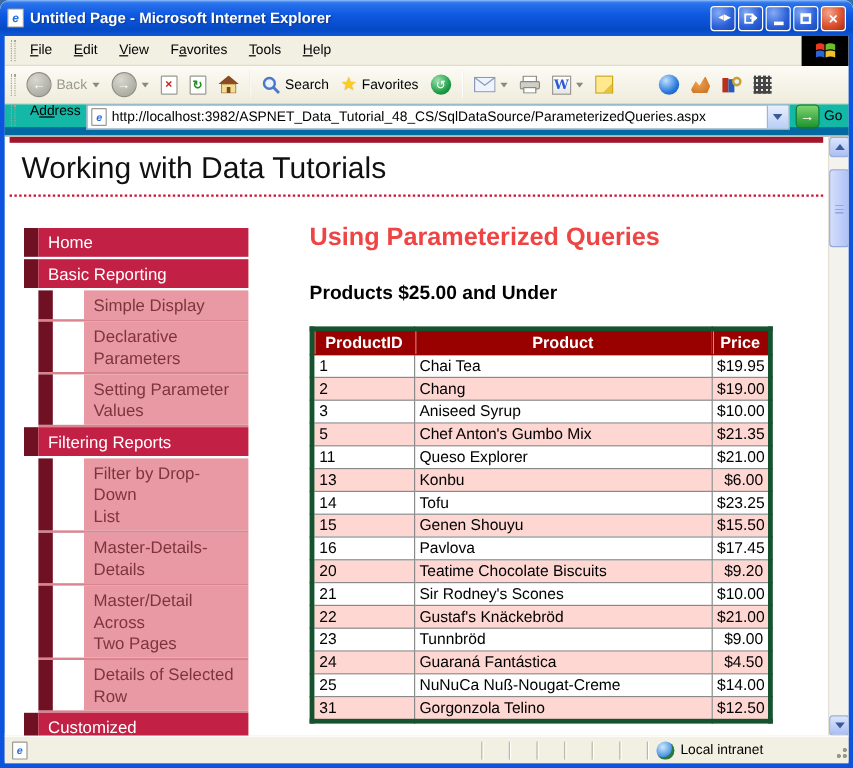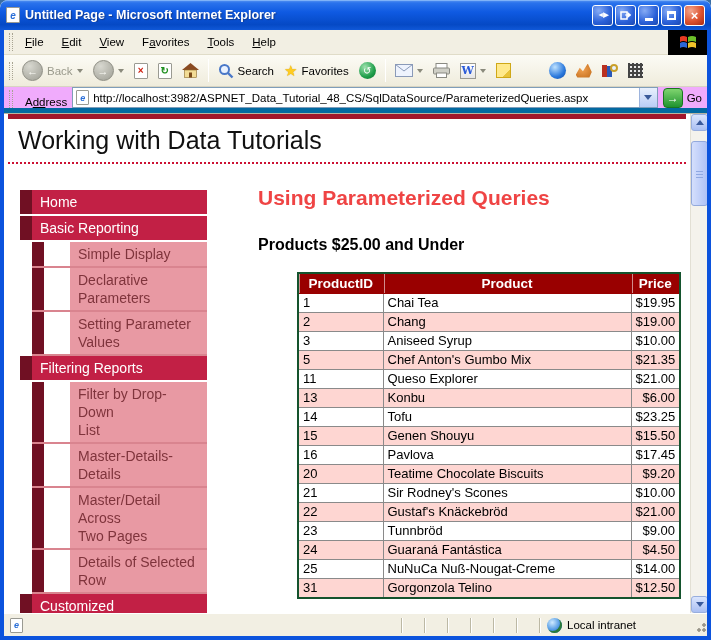--- a/index.html
+++ b/index.html
@@ -61,21 +61,21 @@
     clip-path:polygon(0 80%,25% 30%,45% 55%,75% 0,100% 60%,85% 100%,10% 100%);flex:none;}
   .research-ic{position:relative;width:16px;height:16px;flex:none;}
   .research-ic i{position:absolute;left:0;top:2px;width:5px;height:12px;background:#b83020;}
   .research-ic b{position:absolute;left:5px;top:3px;width:5px;height:11px;background:#2858b8;}
   .research-ic s{position:absolute;right:0;top:1px;width:8px;height:8px;border:2px solid #caa029;border-radius:50%;background:#e8f2ff;}
   .grid-ic{width:15px;height:15px;flex:none;background:
     repeating-linear-gradient(0deg,#444 0 2px,transparent 2px 4px),
     repeating-linear-gradient(90deg,#444 0 2px,#e8e8e8 2px 4px);}
 
   
-  .addressbar{height:26px;display:flex;align-items:flex-end;background:#f0abfc;border-bottom:5px solid #0369a1;padding:0 5px 0 2px;gap:5px;font-size:11.5px;}
+  .addressbar{height:26px;display:flex;align-items:flex-start;background:#14b8a6;border-bottom:7px solid #0369a1;padding:0 5px 0 2px;gap:5px;font-size:11.5px;}
   .addr-label{color:#000;padding-left:4px;}
   .combo{flex:1;height:21px;background:#fff;border:1px solid #7f9db9;display:flex;align-items:center;gap:4px;padding-left:3px;overflow:hidden;}
   .combo .url{white-space:nowrap;color:#000;}
   .drop-btn{margin-left:auto;width:18px;height:19px;background:linear-gradient(#e9f0fd,#b9cdf6);border-left:1px solid #9db4dd;
     display:flex;align-items:center;justify-content:center;flex:none;}
   .drop-btn .tri{width:0;height:0;border-left:4px solid transparent;border-right:4px solid transparent;border-top:5px solid #3a5a9a;}
   .go{display:flex;align-items:center;gap:4px;}
   .go-box{width:20px;height:20px;border-radius:4px;border:1px solid #18761f;color:#fff;font-weight:bold;font-size:12px;
     background:linear-gradient(#7fd46f,#1f9330);display:flex;align-items:center;justify-content:center;}
 
@@ -91,21 +91,21 @@
   .nav-item.top{margin-bottom:2px;}
   .nav-stripe{width:12px;background:#701023;flex:none;}
   .nav-item .nav-label{flex:1;padding:3px 8px;white-space:pre-line;cursor:pointer;}
   .nav-item.top .nav-label{background:#c22045;color:#fff;}
   .nav-item.sub{margin-left:12px;border-bottom:2px solid #d9848f;gap:26px;}
   .nav-item.sub:last-of-type{border-bottom:none;}
   .nav-item.sub .nav-label{background:#e899a3;color:#7f343c;}
   .main{margin:22px 0 0 51px;width:384px;}
   .main h2{font-size:21px;font-weight:bold;color:#ef4444;margin:0 0 26px 0;white-space:nowrap;}
   .main h3{font-size:16px;font-weight:bold;color:#000;margin:0 0 18px 0;}
-  table.grid{border-collapse:collapse;font-size:13px;color:#000;table-layout:fixed;width:382px;border:2px solid #14532d;margin-left:39px;}
+  table.grid{border-collapse:collapse;font-size:13px;color:#000;table-layout:fixed;width:382px;border:4px solid #14532d;}
   table.grid th{background:#990000;color:#fff;font-weight:bold;padding:2px 4px;border:1px solid #990000;
     box-shadow:inset 1px 0 0 rgba(255,255,255,.55);text-align:center;font-size:13.5px;}
   table.grid td{border:1px solid #8a8a8a;padding:1px 4px;line-height:16px;white-space:nowrap;overflow:hidden;}
   table.grid tr.alt{background:#fed6d2;}
   td.c-price{text-align:right;}
   col.c1{width:85px;}col.c2{width:248px;}col.c3{width:49px;}
 
   
   .scrollbar{position:absolute;top:0;right:0;bottom:0;width:17px;background:#f4f2ec;border-left:1px solid #e2dfd4;}
   .sb-btn{position:absolute;left:0;width:17px;height:17px;border:1px solid #98aede;border-radius:3px;

